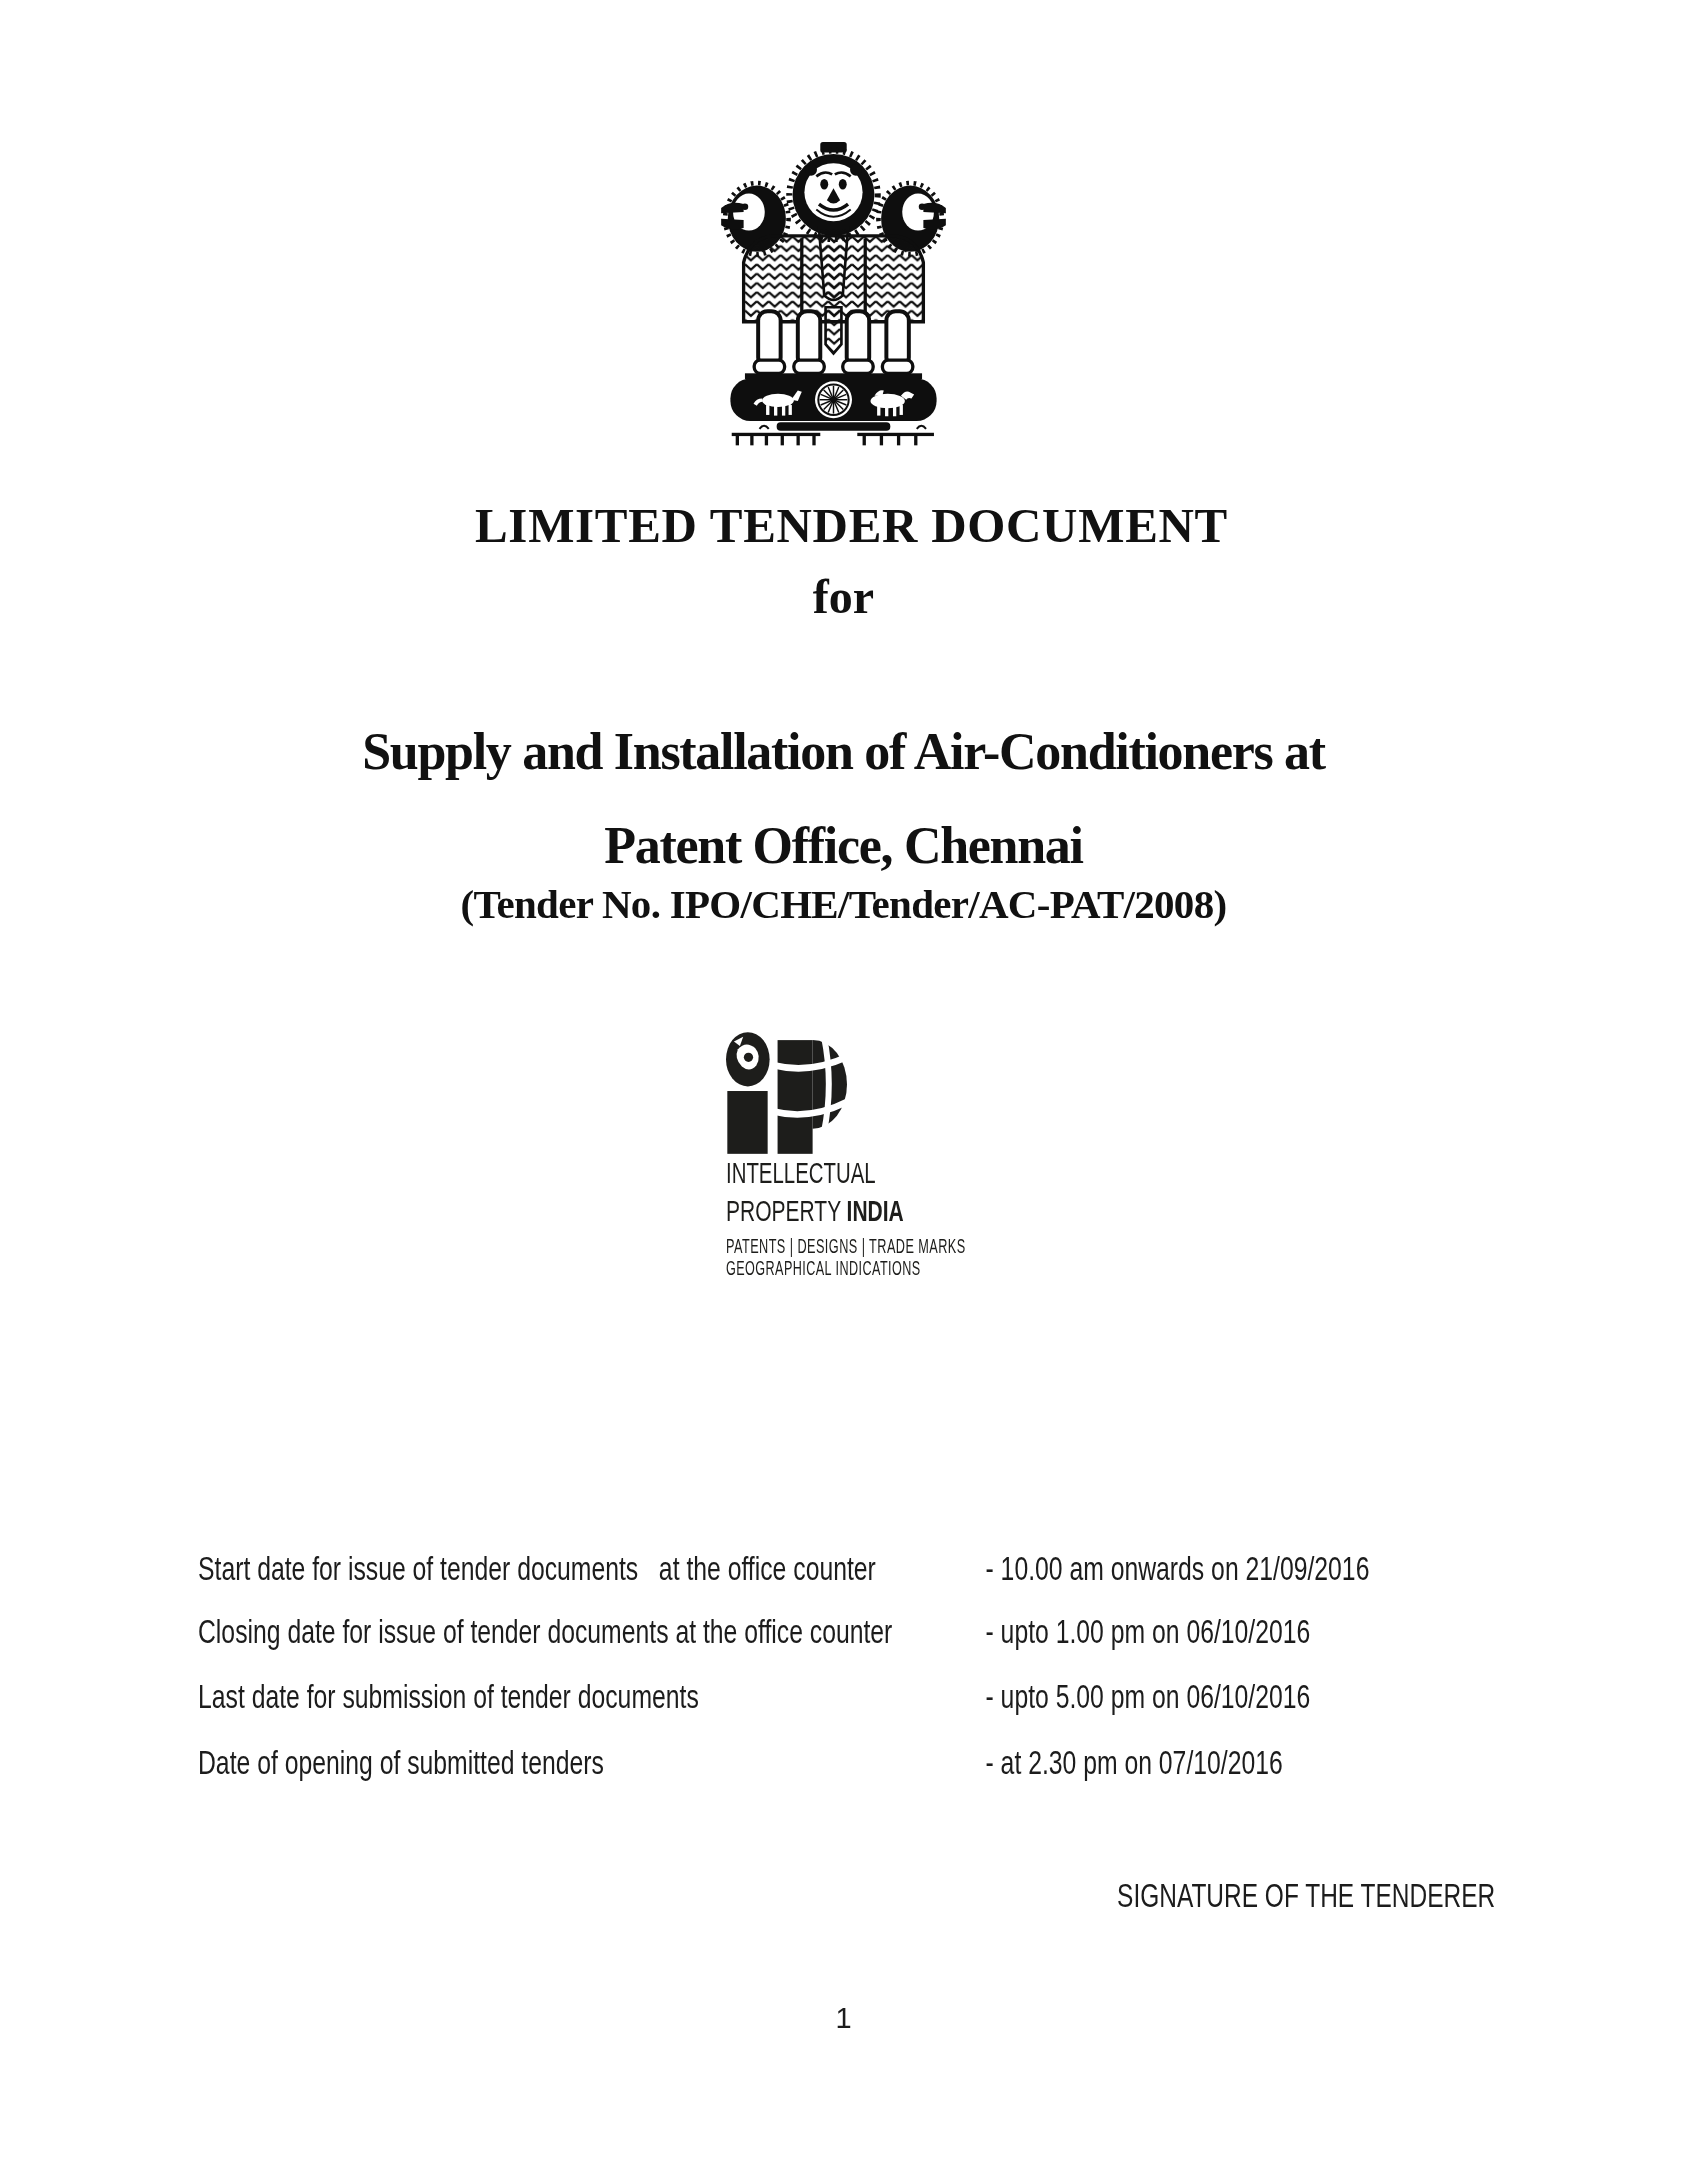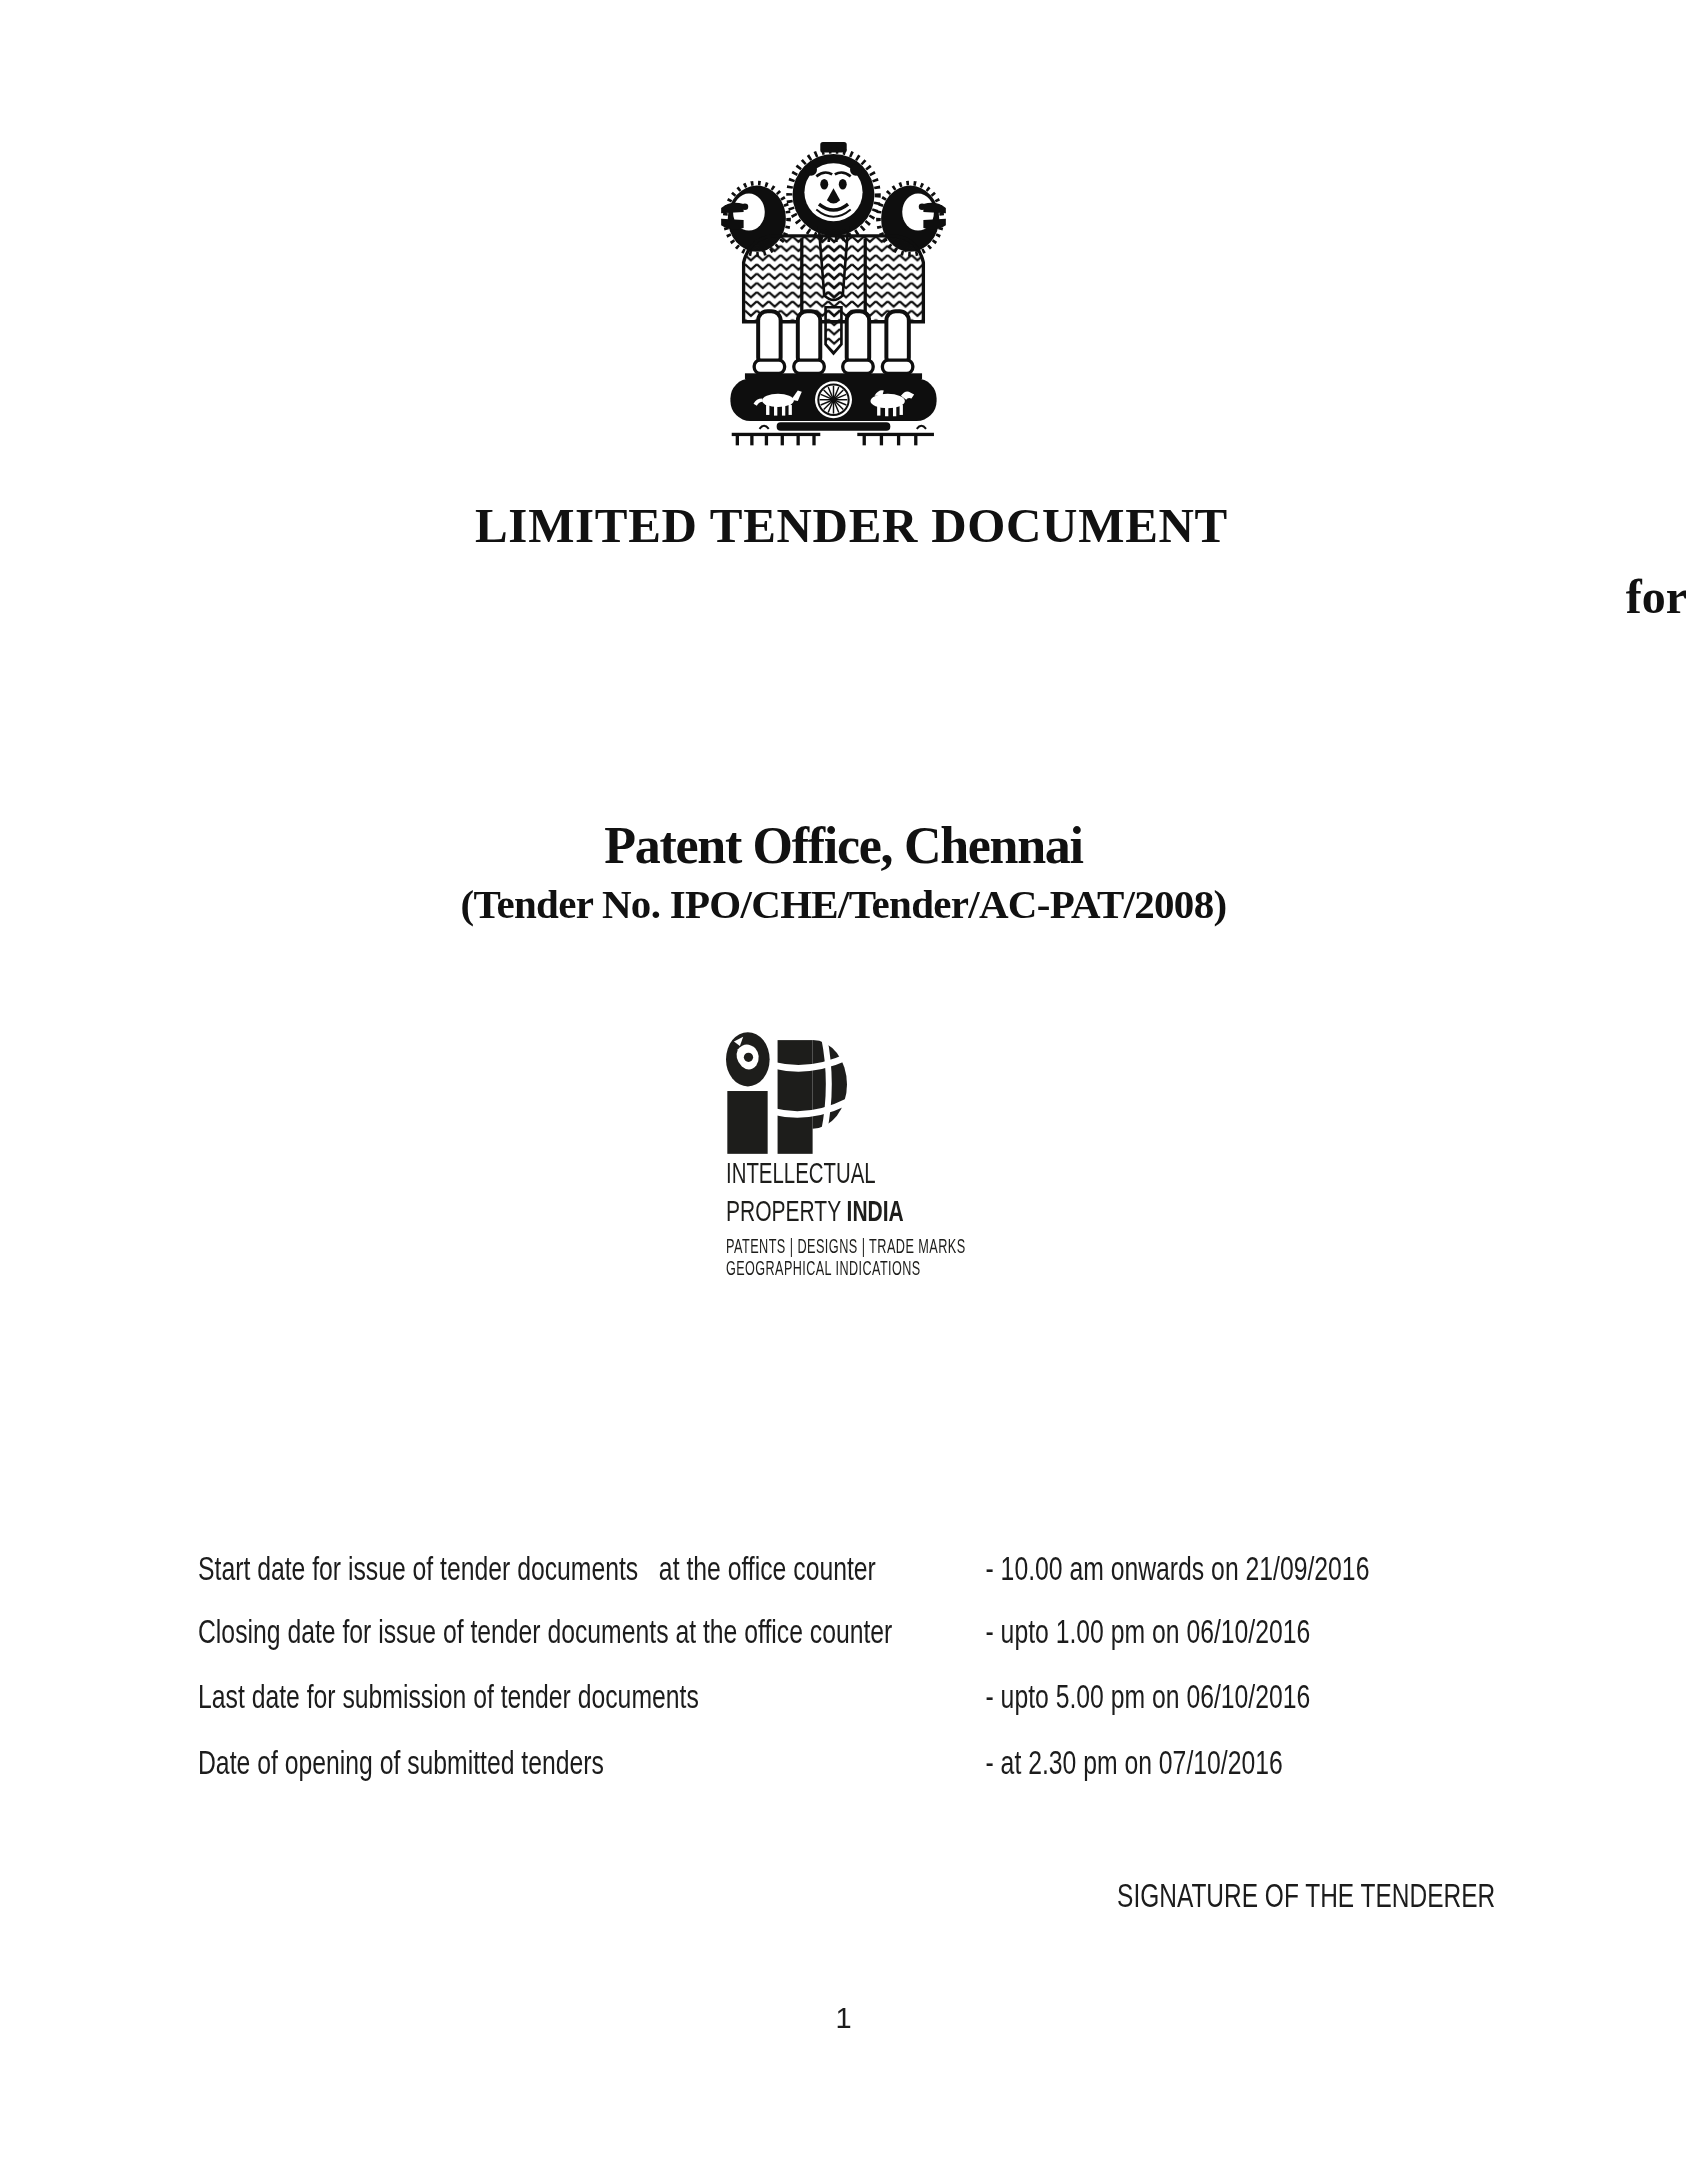--- a/index.html
+++ b/index.html
@@ -10,21 +10,21 @@
     overflow:hidden;
     font-family:"Liberation Sans",sans-serif;
     color:#1a1a1a;
   }
   .serif{font-family:"Liberation Serif",serif;font-weight:bold;color:#111;}
   .centerline{
     position:absolute;left:0;width:100%;
     text-align:center;line-height:1;white-space:nowrap;
   }
   #doc-title{top:501px;font-size:49px;letter-spacing:0.7px;margin-left:8px;}
-  #doc-for{top:573px;font-size:48px;text-align:right;}
+  #doc-for{top:573px;font-size:48px;}
   #subject-1{top:726px;font-size:52px;letter-spacing:-1.3px;}
   #subject-2{top:805px;font-size:52px;letter-spacing:-1.3px;margin-top:15px;}
   #tender-no{top:884px;font-size:41px;letter-spacing:-0.7px;}
 
   #emblem{position:absolute;left:721px;top:142px;}
 
   #ip-logo{position:absolute;left:726px;top:1032px;width:278px;height:265px;}
   #ip-logo .mark{position:absolute;left:0;top:0;}
   .logo-line{
     position:absolute;left:0;line-height:1;white-space:nowrap;
@@ -171,20 +171,21 @@
       <rect x="214" y="444" width="5" height="15"></rect>
       <rect x="240" y="444" width="5" height="15"></rect>
       <rect x="266" y="444" width="5" height="15"></rect>
       <rect x="292" y="444" width="5" height="15"></rect>
       <path d="M296 434 q7 -9 14 0" fill="none" stroke="#0e0e0e" stroke-width="3"></path>
     </g>
   </svg>
 
   <div id="doc-title" class="centerline serif">LIMITED TENDER DOCUMENT</div>
   <div id="doc-for" class="centerline serif">for</div>
+  <div id="subject-1" class="centerline serif">Supply and Installation of Air-Conditioners at</div>
   <div id="subject-2" class="centerline serif">Patent Office, Chennai</div>
   <div id="tender-no" class="centerline serif">(Tender No. IPO/CHE/Tender/AC-PAT/2008)</div>
 
   <div id="ip-logo">
     <svg class="mark" width="121" height="122" viewBox="0 0 183 184" aria-hidden="true">
       <g fill="#1d1d1b">
         <ellipse cx="33" cy="41" rx="33" ry="41"></ellipse>
         <rect x="2" y="89" width="61" height="95"></rect>
         <rect x="78" y="12" width="53" height="172"></rect>
         <path d="M131 12 A52 67 0 0 1 131 146 Z"></path>

